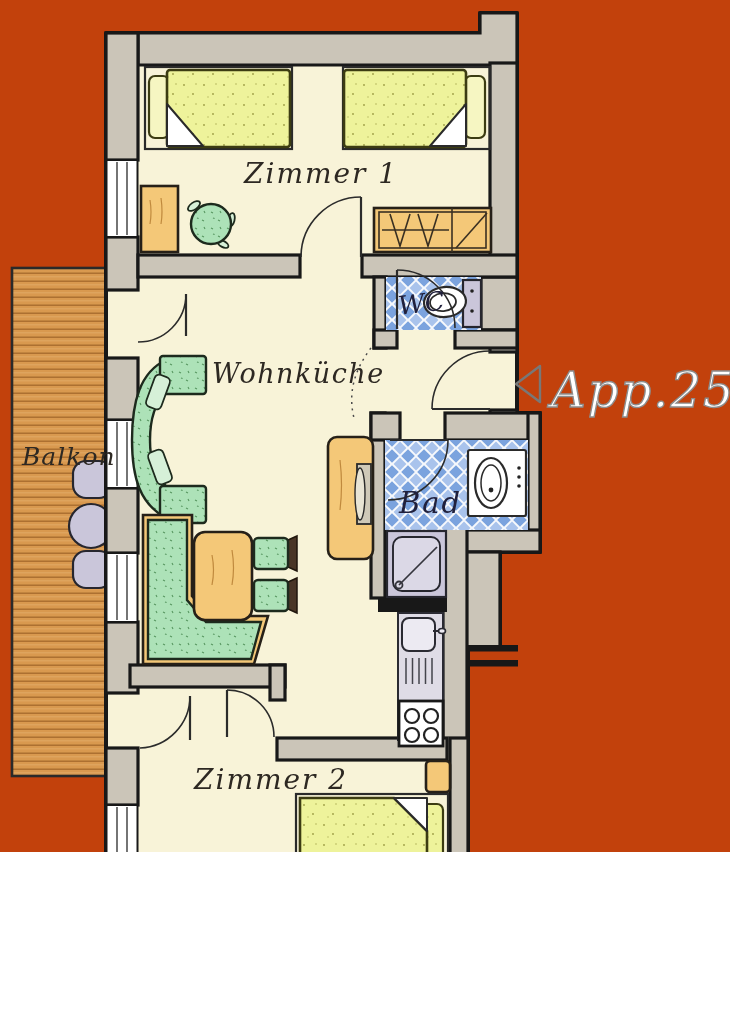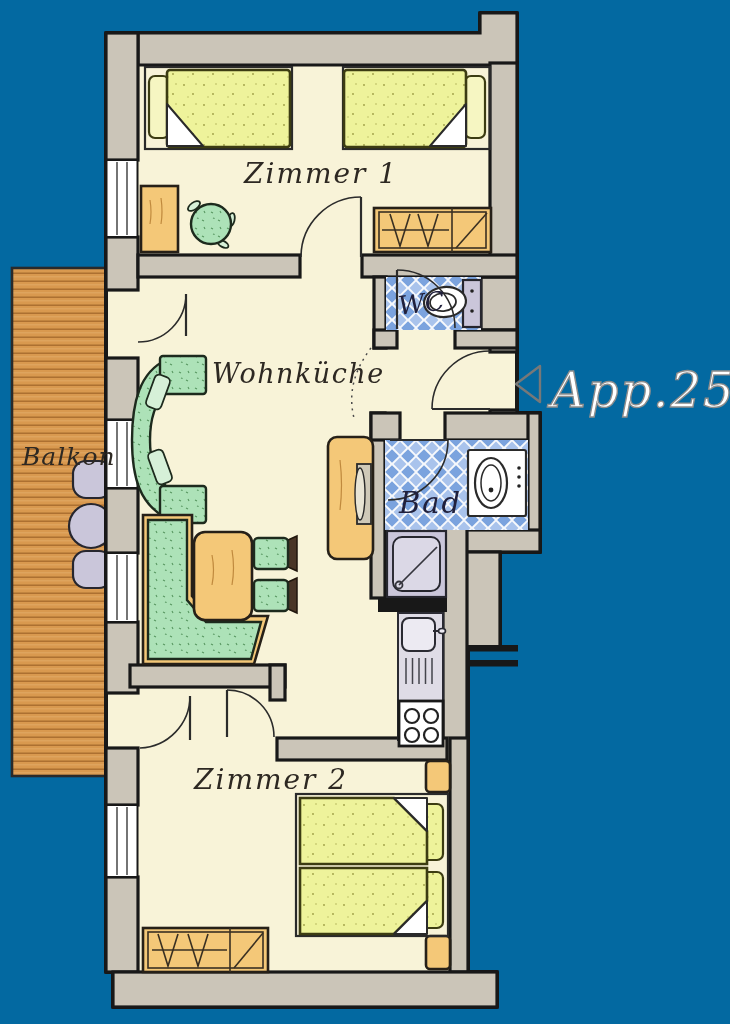--- a/index.html
+++ b/index.html
@@ -1,16 +1,16 @@
 <!DOCTYPE html>
 <html style="--wall: #cbc5b8; --line: #181818; --floor: #f8f3d8; --wood: #f4c878; --fabric_green: #ade2b8; --bed_yellow: #eef39b; --tile_blue: #7ba3de; --tile_blue_light: #a9c3ec; --deck_wood: #d9994f; --fixture_grey: #cac6da; --label_dark: #2d2822; --label_blue: #20203c; --apartment_label_grey: #8d8d8d;"><head>
 <meta charset="utf-8">
 <style>
   html,body{margin:0;padding:0;background:#ffffff;}
-  .canvas{position:relative;width:730px;height:1024px;background:#0369a1;overflow:hidden;
+  .canvas{position:relative;width:730px;height:852px;background:#c2410c;overflow:hidden;
           font-family:"DejaVu Serif",serif;text-align:center;}
   svg{display:block;}
   
   .wall{fill:var(--wall,#cbc5b8);stroke:var(--line,#181818);stroke-width:3.2;}
   .darkbar{fill:var(--line,#181818);stroke:none;}
   .floorsil{fill:var(--floor,#f8f3d8);stroke:var(--line,#181818);stroke-width:4;stroke-linejoin:round;}
   .win{fill:#ffffff;stroke:var(--line,#181818);stroke-width:2;}
   .winline{stroke:#3a3a3a;stroke-width:1.4;}
   
   .door{fill:none;stroke:#2b2b2b;stroke-width:1.6;}

